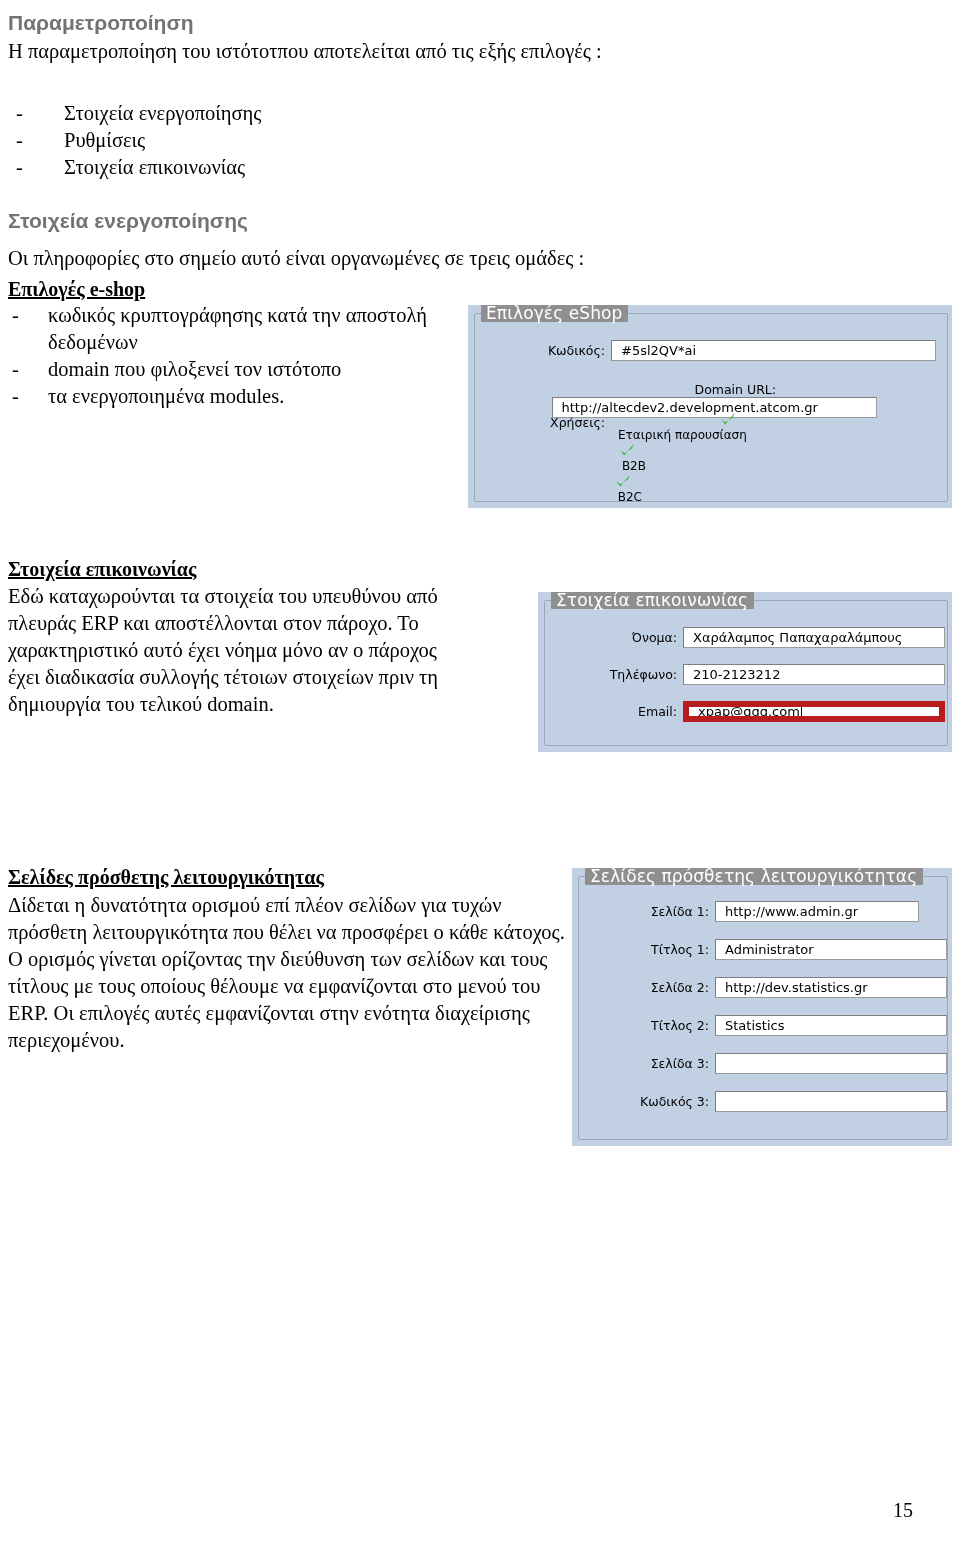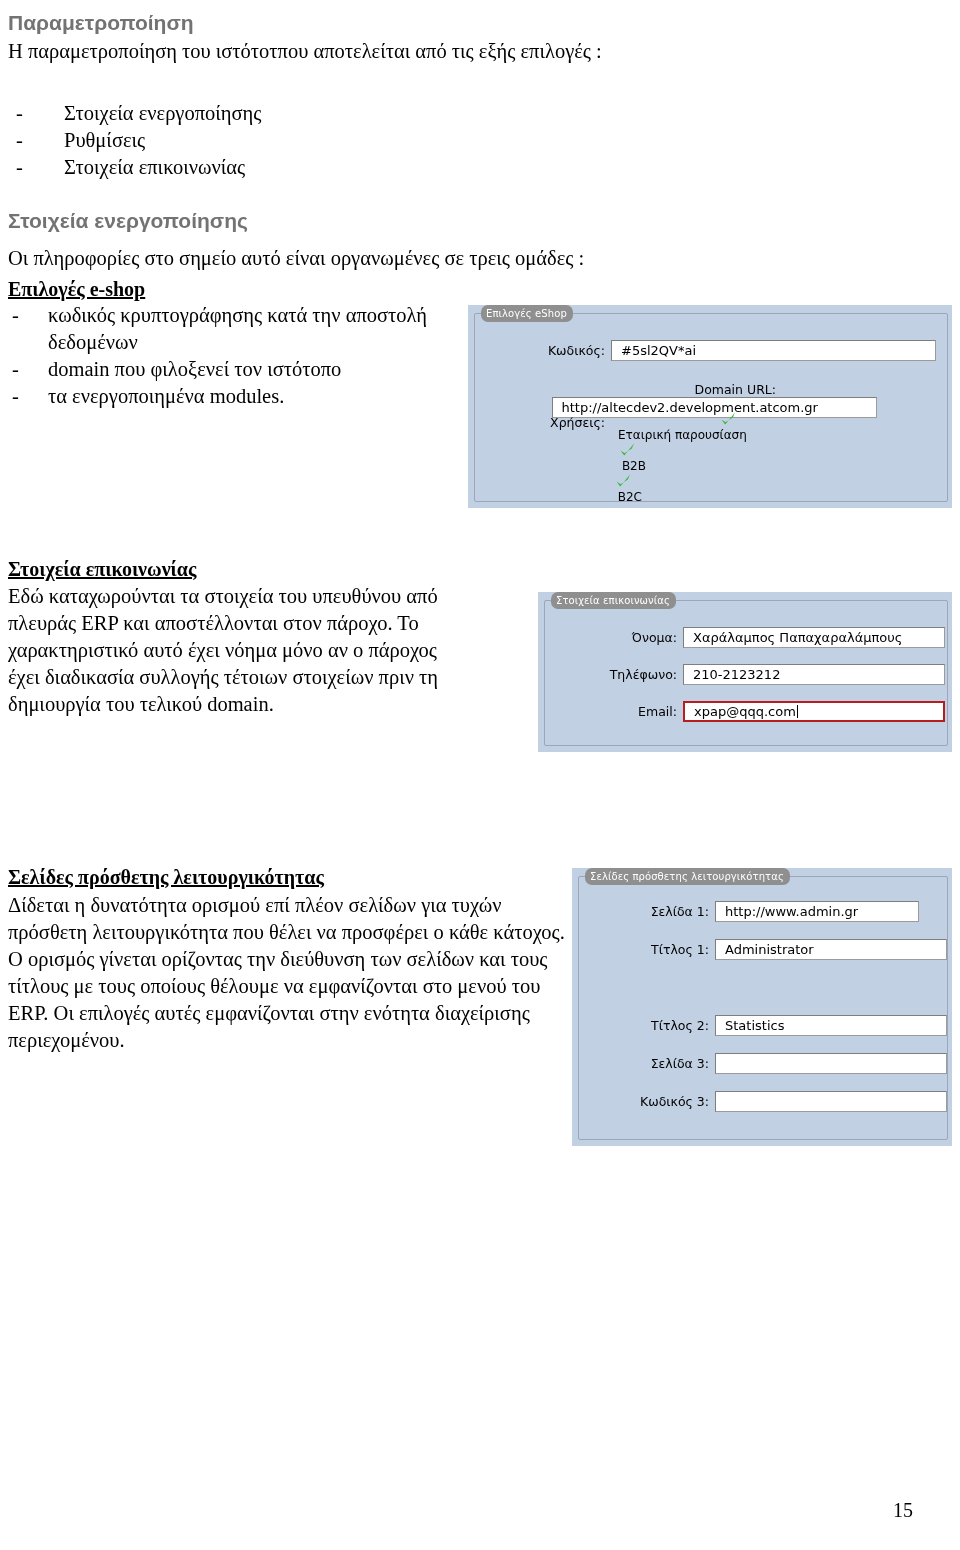--- a/index.html
+++ b/index.html
@@ -108,24 +108,24 @@
     border: 1px solid #9aa7b8;
     border-radius: 2px;
     box-sizing: border-box;
   }
   .gb-title {
     position: absolute;
     top: -9px;
     left: 6px;
     background: #8f8f8f;
     color: #ffffff;
-    font-size: 10px;
+    font-size: 17px;
     line-height: 15px;
     padding: 1px 6px 1px 5px;
-    border-radius: 7px;
+    border-radius: 1px;
     white-space: nowrap;
     letter-spacing: 0.1px;
   }
 
   .frow {
     position: absolute;
     display: flex;
     align-items: center;
     left: 0;
     width: 100%;
@@ -147,21 +147,21 @@
     padding: 2px 9px;
     height: 21px;
     box-sizing: border-box;
     display: flex;
     align-items: center;
     margin-left: 6px;
     overflow: hidden;
     white-space: nowrap;
   }
   .finput.focused {
-    border: 2px solid #b91c1c;
+    border: 6px solid #b91c1c;
   }
   .finput .caret {
     display: inline-block;
     width: 1px;
     height: 13px;
     background: #000;
     margin-left: 1px;
   }
 
   .chk-row {
@@ -319,20 +319,24 @@
       <div class="frow" style="top:24px;">
         <div class="flabel" style="width:130px;">Σελίδα 1:</div>
         <div class="finput" style="width:204px;">http://www.admin.gr</div>
       </div>
 
       <div class="frow" style="top:62px;">
         <div class="flabel" style="width:130px;">Τίτλος 1:</div>
         <div class="finput" style="width:232px;">Administrator</div>
       </div>
 
+      <div class="frow" style="top:100px;">
+        <div class="flabel" style="width:130px;">Σελίδα 2:</div>
+        <div class="finput" style="width:232px;">http://dev.statistics.gr</div>
+      </div>
 
       <div class="frow" style="top:138px;">
         <div class="flabel" style="width:130px;">Τίτλος 2:</div>
         <div class="finput" style="width:232px;">Statistics</div>
       </div>
 
       <div class="frow" style="top:176px;">
         <div class="flabel" style="width:130px;">Σελίδα 3:</div>
         <div class="finput" style="width:232px;"></div>
       </div>

